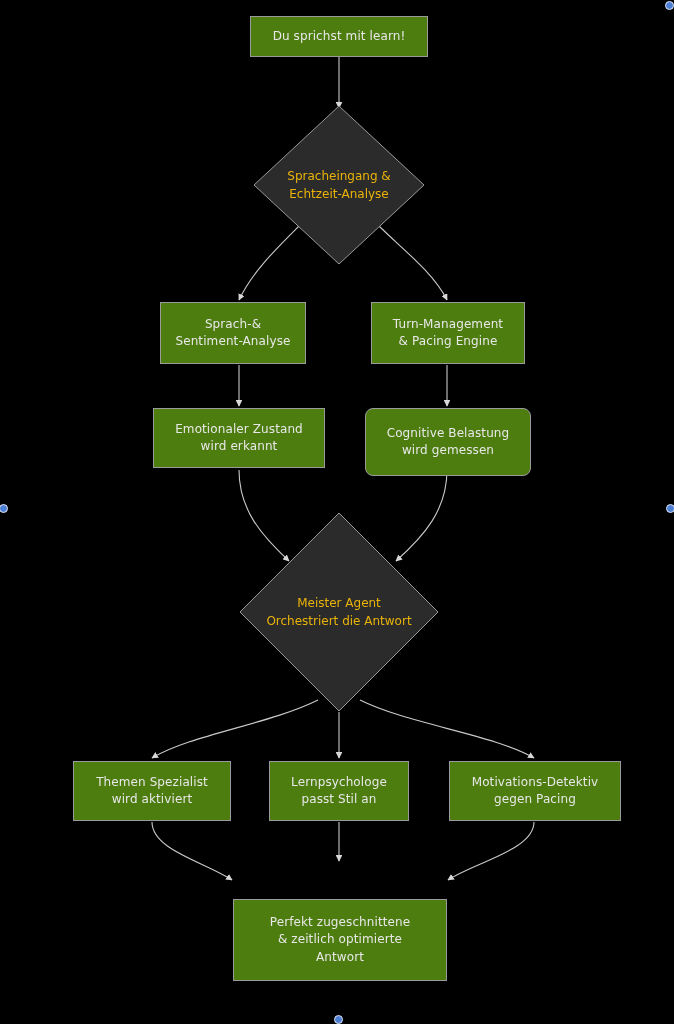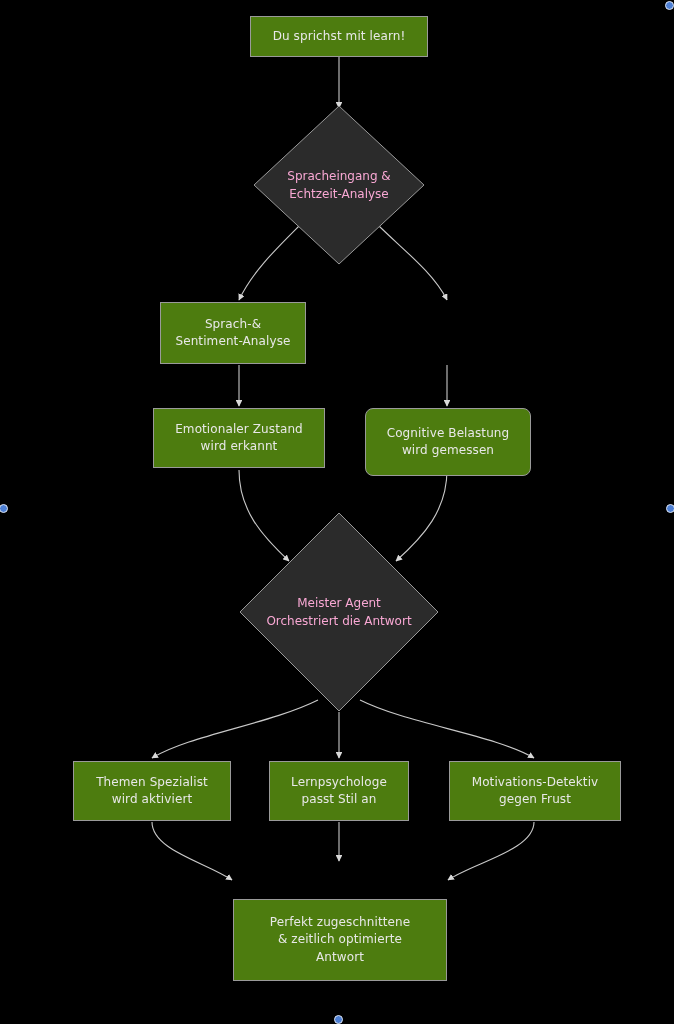--- a/index.html
+++ b/index.html
@@ -62,21 +62,21 @@
   .diamond-label {
     position: absolute;
     left: 0;
     top: 0;
     width: 100%;
     height: 100%;
     display: flex;
     align-items: center;
     justify-content: center;
     text-align: center;
-    color: #f9a8d4;
+    color: #eab308;
     font-size: 12px;
     line-height: 1.5;
     white-space: pre-line;
   }
   .handle {
     position: absolute;
     width: 9px;
     height: 9px;
     border-radius: 50%;
     background: #4d7fd4;
@@ -122,20 +122,24 @@
     </svg>
     <div class="diamond-label">Spracheingang &amp;
  Echtzeit-Analyse</div>
   </div>
 
   <div class="node rect" style="left:160px; top:302px; width:146px; height:62px;">
     <span class="node-label">Sprach-&amp;
 Sentiment-Analyse</span>
   </div>
 
+  <div class="node rect" style="left:371px; top:302px; width:154px; height:62px;">
+    <span class="node-label">Turn-Management
+&amp; Pacing Engine</span>
+  </div>
 
   <div class="node rect" style="left:153px; top:408px; width:172px; height:60px;">
     <span class="node-label">Emotionaler Zustand
 wird erkannt</span>
   </div>
 
   <div class="node rect" style="left:365px; top:408px; width:166px; height:68px;border-radius:8px;">
     <span class="node-label">Cognitive Belastung
 wird gemessen</span>
   </div>
@@ -153,21 +157,21 @@
 passt Stil an</span>
   </div>
 
   <div class="node rect" style="left:73px; top:761px; width:158px; height:60px;">
     <span class="node-label">Themen Spezialist
 wird aktiviert</span>
   </div>
 
   <div class="node rect" style="left:449px; top:761px; width:172px; height:60px;">
     <span class="node-label">Motivations-Detektiv
-gegen Frust</span>
+gegen Pacing</span>
   </div>
 
   <div class="node rect" style="left:233px; top:863px; width:214px; height:82px;margin-top:36px;">
     <span class="node-label">Perfekt zugeschnittene
 &amp; zeitlich optimierte
 Antwort</span>
   </div>
 
   <div class="handle" style="left:665px; top:1px;"></div>
   <div class="handle" style="left:666px; top:504px;"></div>

